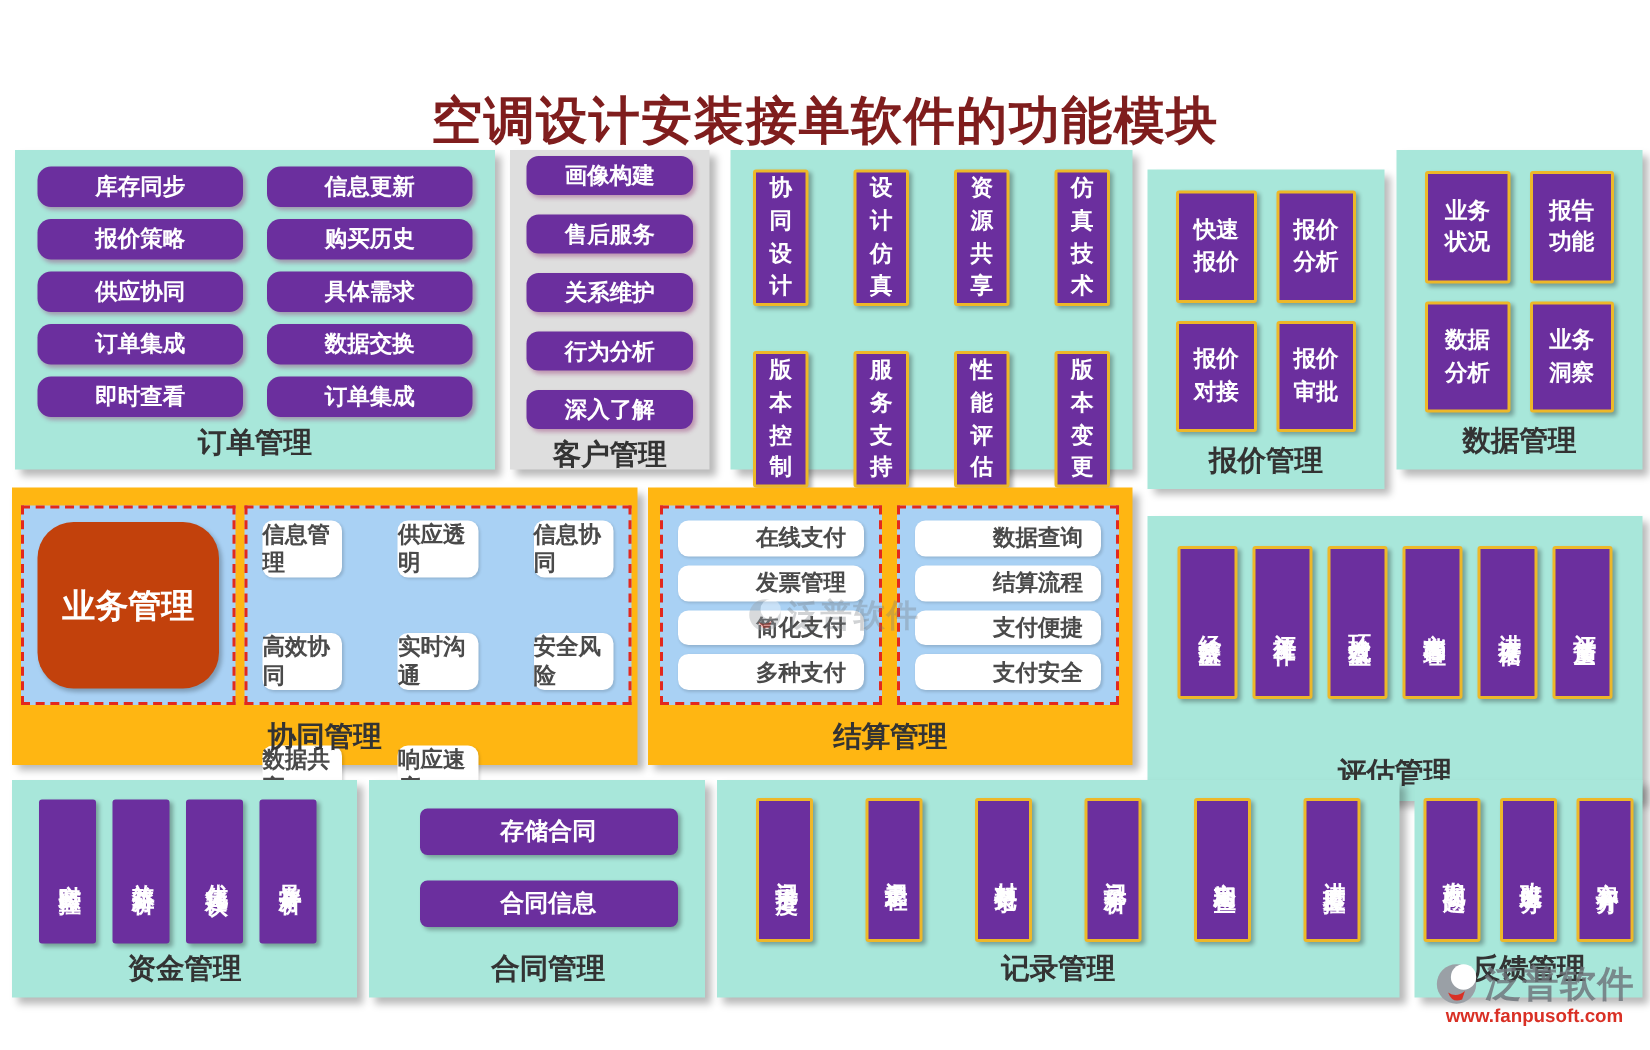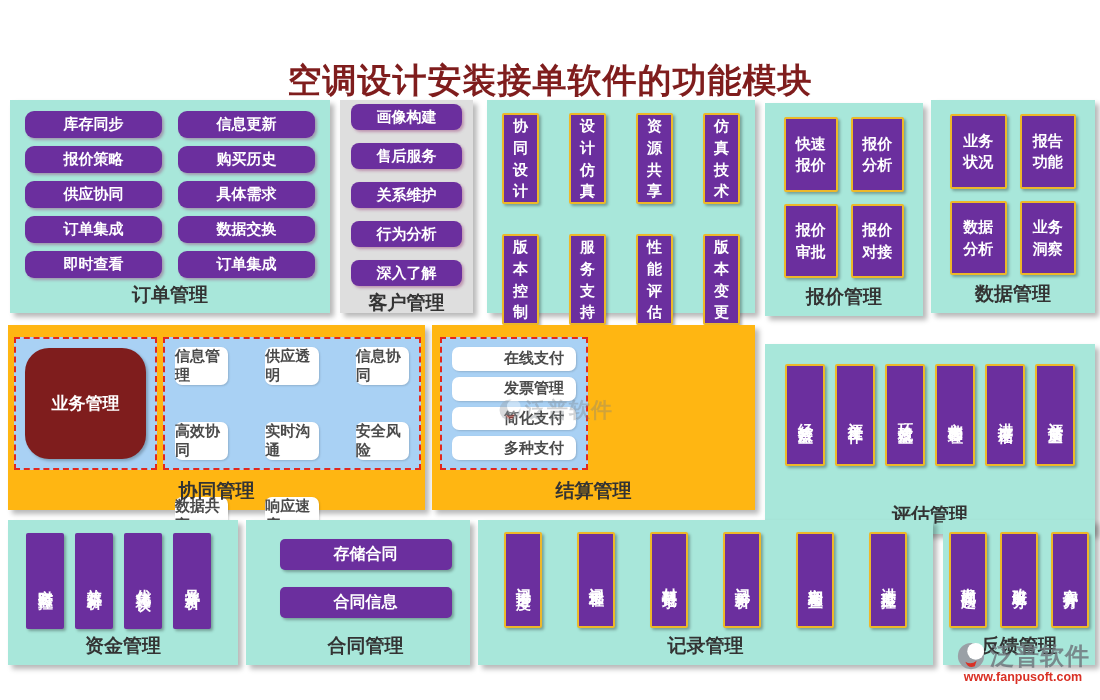--- a/index.html
+++ b/index.html
@@ -59,23 +59,23 @@
     grid-template-rows:1fr 1fr;column-gap:12px;row-gap:11px;padding:13px 15px 4px;gap:30px;}
   .grid2x2{flex:1;display:grid;grid-template-columns:1fr 1fr;
     grid-template-rows:1fr 1fr;column-gap:13px;row-gap:12px;padding:14px 19px 4px;}
 
   
   .blue-box{
     position:absolute;box-sizing:border-box;background:#A9D1F4;
     border:2px dashed #E2281E;
   }
   .core-btn{
-    width:100%;height:100%;background:#7f1d1d;border-radius:24px;
+    width:100%;height:100%;background:#c2410c;border-radius:24px;
     display:flex;align-items:center;justify-content:center;
-    color:#fff;font-size:17px;font-weight:bold;
+    color:#fff;font-size:22px;font-weight:bold;
     box-shadow:2px 2px 3px rgba(0,0,0,0.25);
   }
   .wgrid2x4{width:100%;height:100%;box-sizing:border-box;display:grid;
     grid-template-columns:1fr 1fr 1fr;grid-template-rows:repeat(4,1fr);
     column-gap:10px;row-gap:6px;padding:8px 10px;gap:37px;}
   .wstack4{width:100%;height:100%;box-sizing:border-box;display:flex;
     flex-direction:column;gap:6px;padding:8px 10px;}
   .wstack4 .white-btn{flex:1;padding-left:40px;}
   .orange-label{position:absolute;left:0;right:0;bottom:6px;text-align:center;
     font-size:19px;font-weight:bold;color:#333;}
@@ -141,26 +141,26 @@
       <div class="btn sq">资源共享</div>
       <div class="btn sq">仿真技术</div>
       <div class="btn sq">版本控制</div>
       <div class="btn sq">服务支持</div>
       <div class="btn sq">性能评估</div>
       <div class="btn sq">版本变更</div>
     </div>
     <div class="panel-label">设计管理</div>
   </div>
 
-  <div class="panel" style="left:765px;top:103px;width:158px;height:213px;">
+  <div class="panel" style="left:765px;top:113px;width:158px;height:213px;">
     <div class="grid2x2">
       <div class="btn sq">快速报价</div>
       <div class="btn sq">报价分析</div>
+      <div class="btn sq">报价对接</div>
       <div class="btn sq">报价审批</div>
-      <div class="btn sq">报价对接</div>
     </div>
     <div class="panel-label">报价管理</div>
   </div>
 
   <div class="panel" style="left:931px;top:100px;width:164px;height:213px;">
     <div class="grid2x2">
       <div class="btn sq">业务状况</div>
       <div class="btn sq">报告功能</div>
       <div class="btn sq">数据分析</div>
       <div class="btn sq">业务洞察</div>
@@ -189,20 +189,28 @@
 
   <div class="panel orange" style="left:432px;top:325px;width:323px;height:185px;">
     <div class="blue-box" style="left:8px;top:12px;width:148px;height:133px;">
       <div class="wstack4">
         <div class="white-btn">在线支付</div>
         <div class="white-btn">发票管理</div>
         <div class="white-btn">简化支付</div>
         <div class="white-btn">多种支付</div>
       </div>
     </div>
+    <div class="blue-box" style="left:166px;top:12px;width:148px;height:133px;">
+      <div class="wstack4">
+        <div class="white-btn">数据查询</div>
+        <div class="white-btn">结算流程</div>
+        <div class="white-btn">支付便捷</div>
+        <div class="white-btn">支付安全</div>
+      </div>
+    </div>
     <div class="orange-label">结算管理</div>
   </div>
 
   <div class="panel" style="left:765px;top:325px;width:330px;height:190px;margin-top:19px;">
     <div class="vrow">
       <div class="btn vert">经济效益</div>
       <div class="btn vert">评价工作</div>
       <div class="btn vert">环境效益</div>
       <div class="btn vert">文档管理</div>
       <div class="btn vert">进度评估</div>

